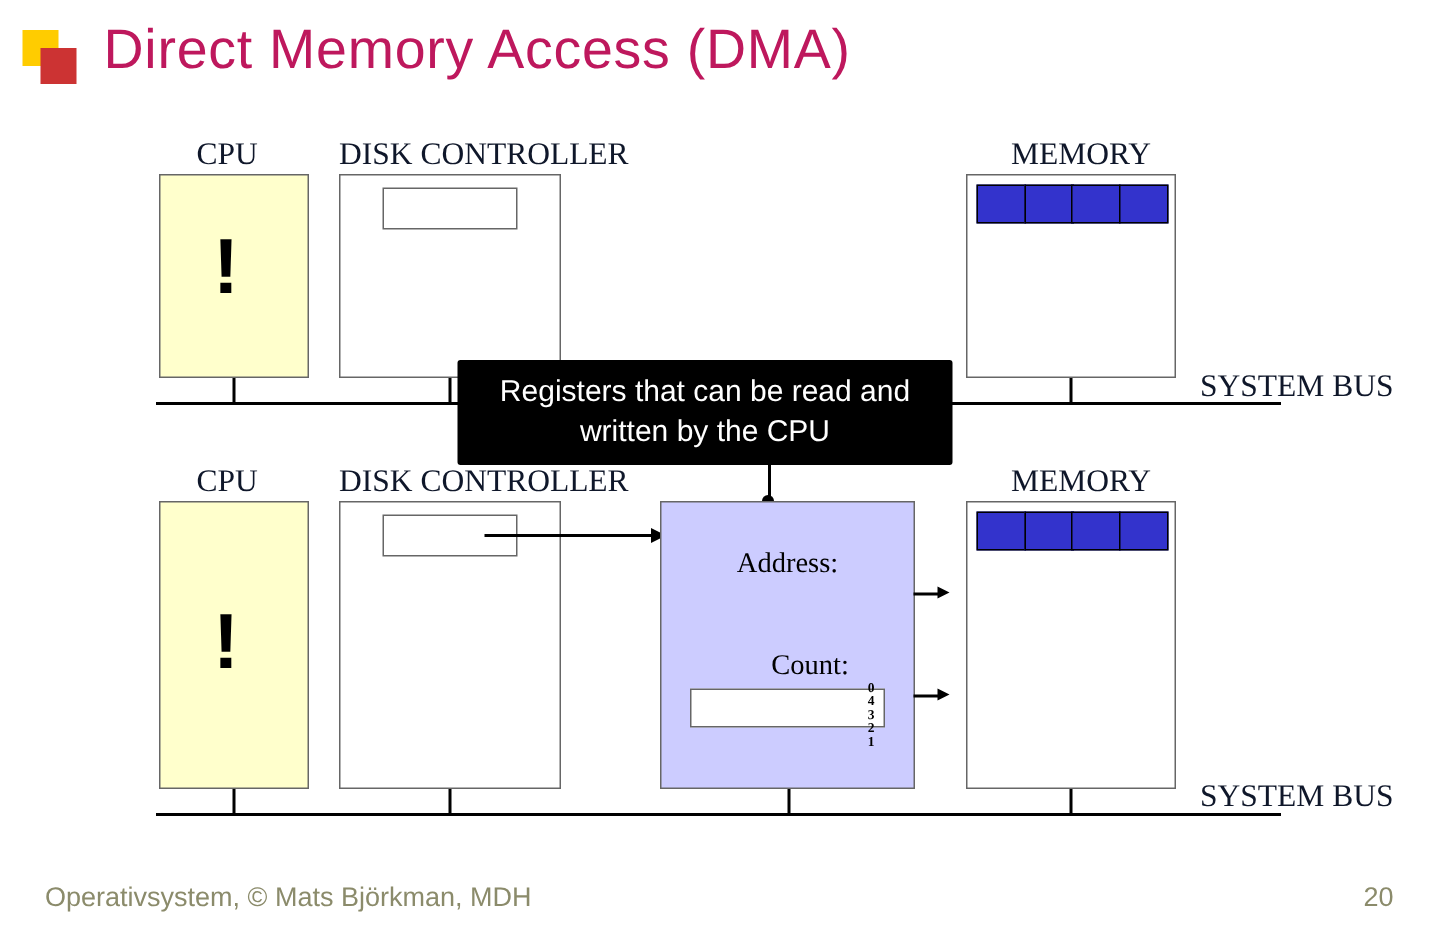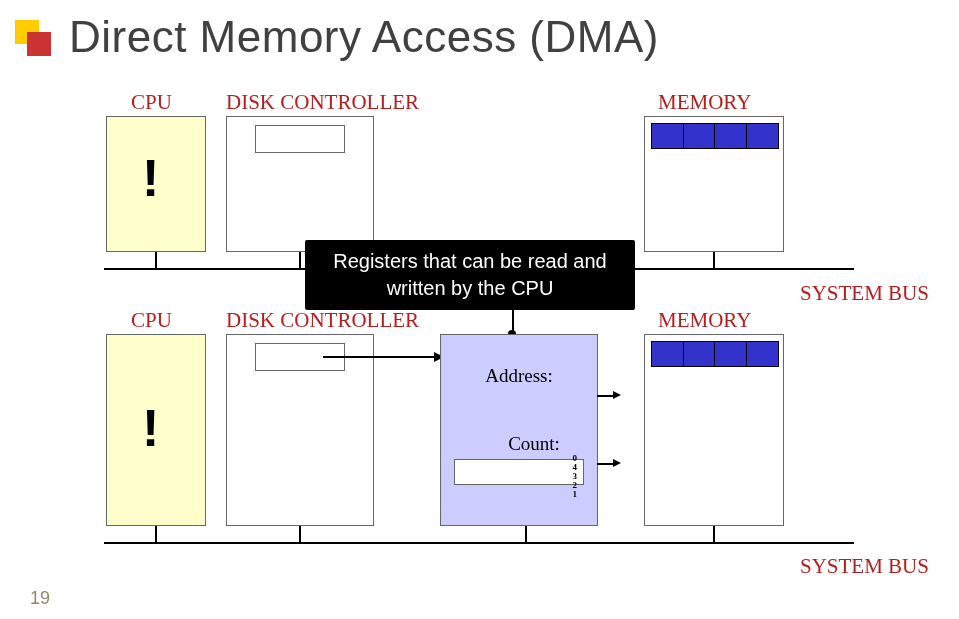--- a/index.html
+++ b/index.html
@@ -32,39 +32,39 @@
       background: #ffcc00;
     }
     .sq-red {
       position: absolute;
       top: 12px; left: 12px;
       width: 24px; height: 24px;
       background: #cc3333;
     }
     .page-title {
       font-family: Verdana, Arial, sans-serif;
-      font-size: 44px;
-      color: #404040;
+      font-size: 37px;
+      color: #be185d;
       font-weight: 400;
       letter-spacing: 0.5px;
     }
 
     
     .diagram {
       position: absolute;
       left: 70px;
       width: 860px;
     }
     .diagram.top { top: 90px; height: 190px; }
     .diagram.bottom { top: 308px; height: 248px; }
 
     .label {
       position: absolute;
       font-size: 21px;
-      color: #b91c1c;
+      color: #0f172a;
       white-space: nowrap;
     }
 
     .box {
       position: absolute;
       background: #fff;
     }
 
     
     .cpu {
@@ -97,21 +97,21 @@
       top: 8px; left: 50%;
       transform: translateX(-50%);
       width: 90px; height: 28px;
       border: 1.5px solid #666;
       background: #fff;
     }
 
     
     .dmac {
       top: 26px; left: 370px;
-      width: 158px; height: 192px;
+      width: 170px; height: 192px;
       background: #ccccff;
       border: 1.5px solid #666;
     }
     .dma-label { top: 0; left: 353px; }
     .dma-field-label {
       position: absolute;
       font-size: 19px;
       left: 50%; transform: translateX(-50%);
       color: #000;
     }
@@ -129,42 +129,42 @@
       font-weight: bold;
       line-height: 9px;
     }
 
     
     .memc {
       top: 26px; left: 574px;
       width: 140px; height: 136px;
       border: 1.5px solid #666;
     }
-    .mem-label { top: 0; left: 588px; }
+    .mem-label { top: 0; left: 604px; }
     .mem-row {
       position: absolute;
       top: 6px; left: 6px; right: 6px;
       height: 26px;
       display: flex;
     }
     .mem-row div {
       flex: 1;
       border: 1.5px solid #000;
       background: #3333cc;
       margin-right: -1.5px;
     }
 
     
     .busline {
       position: absolute;
       height: 2px;
       background: #000;
       left: 34px;
     }
-    .bus-label { font-size: 21px; margin-top: 36px; }
+    .bus-label { font-size: 21px; }
     .vconn {
       position: absolute;
       width: 2px;
       background: #000;
     }
 
     
     .callout {
       position: absolute;
       background: #000;
@@ -287,14 +287,15 @@
 
   <div class="busline" style="top:234px; width:750px;"></div>
   <div class="vconn" style="left:85px; top:218px; height:16px;"></div>
   <div class="vconn" style="left:229px; top:218px; height:16px;"></div>
   <div class="vconn" style="left:455px; top:218px; height:16px;"></div>
   <div class="vconn" style="left:643px; top:218px; height:16px;"></div>
   <div class="label bus-label" style="top:210px; left:730px;">SYSTEM BUS</div>
 </div>
 
 <div class="footer">
-  <span>19</span>
+  <span>Operativsystem, © Mats Björkman, MDH</span>
+  <span>20</span>
 </div>
 
 </body></html>

